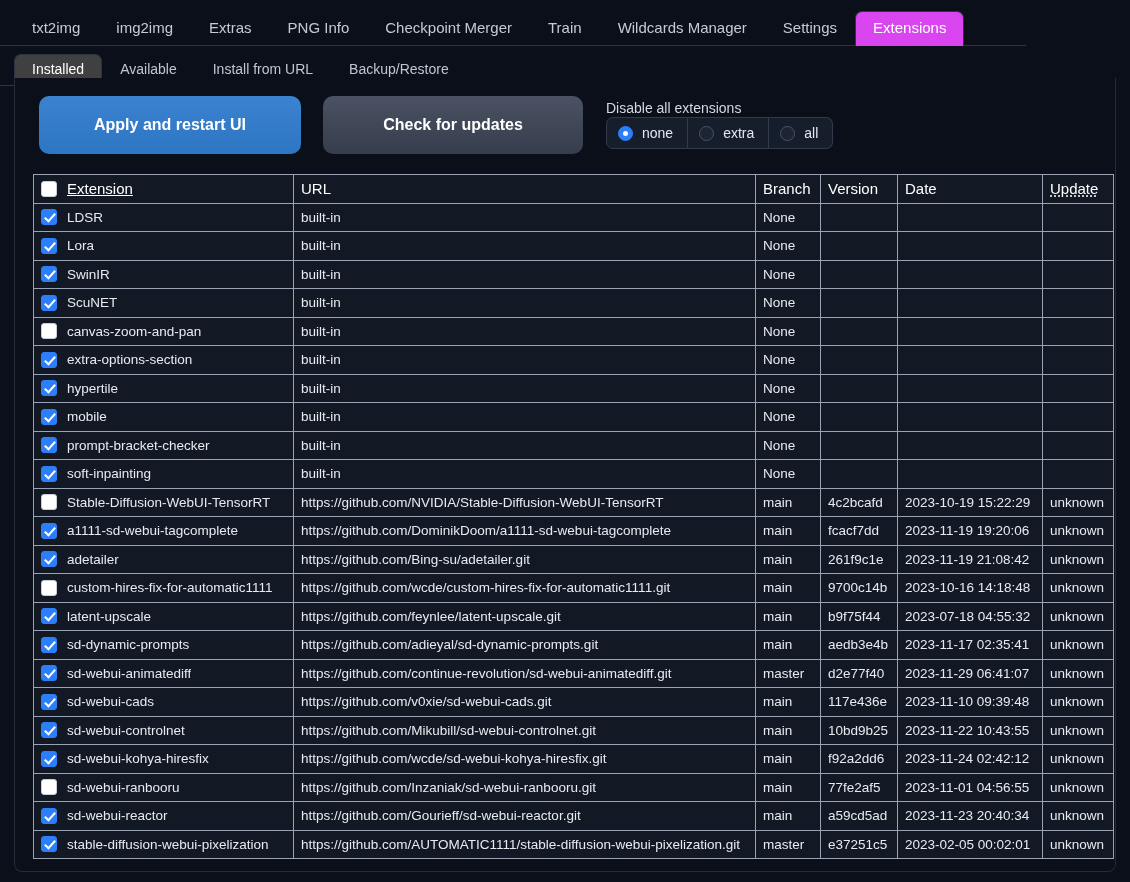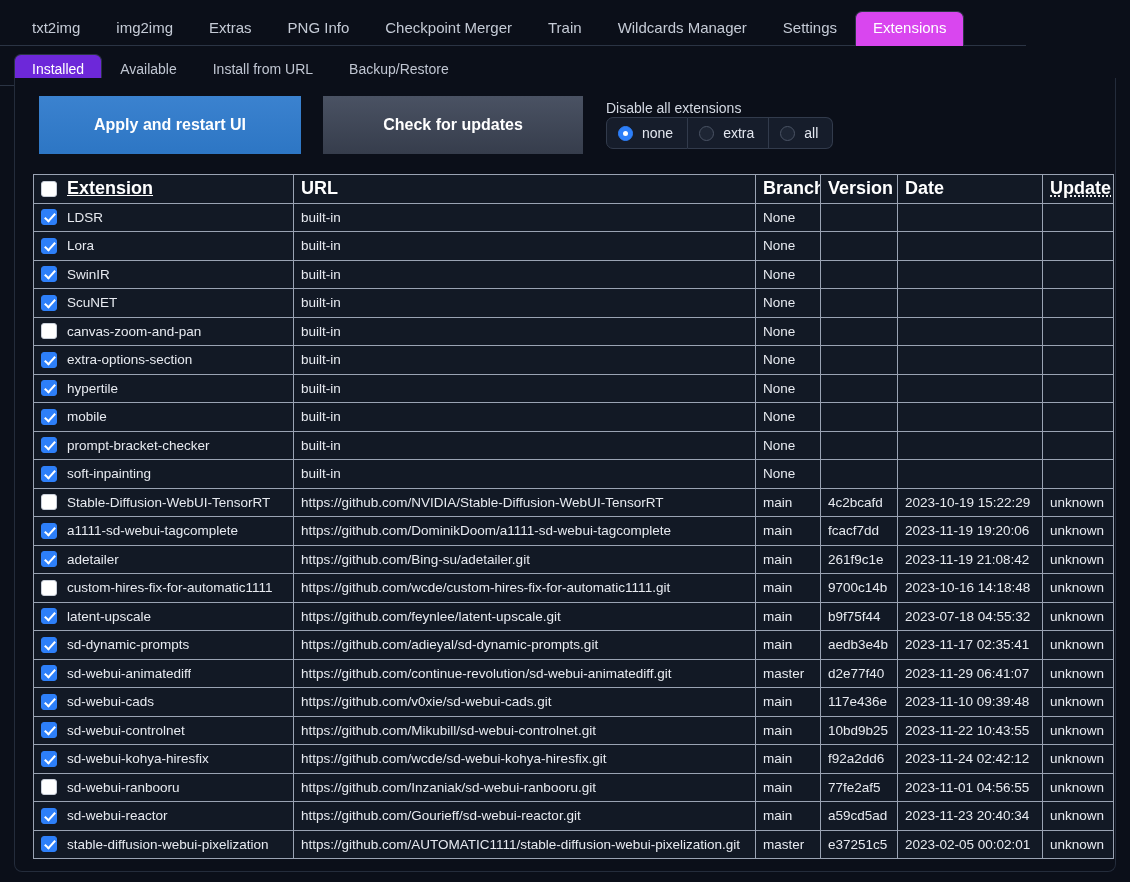--- a/index.html
+++ b/index.html
@@ -64,21 +64,21 @@
     cursor: pointer;
     white-space: nowrap;
     border: 1px solid transparent;
     border-bottom: none;
     border-radius: 7px 7px 0 0;
     position: relative;
     top: 1px;
   }
   .subnav-tab.active {
     color: #ffffff;
-    background: #6d28d9;
+    background: #404040;
     border-color: #2b3444;
   }
 
   
   .panel {
     position: absolute;
     left: 14px;
     top: 78px;
     width: 1102px;
     height: 794px;
@@ -89,21 +89,21 @@
     padding: 18px 11px 0 11px;
   }
 
   .toolbar {
     display: flex;
     align-items: flex-start;
     height: 74px;
   }
   .btn {
     border: none;
-    border-radius: 0;
+    border-radius: 10px;
     color: #ffffff;
     font-size: 16px;
     font-weight: bold;
     font-family: "Liberation Sans", sans-serif;
     cursor: pointer;
     height: 58px;
     display: flex;
     align-items: center;
     justify-content: center;
   }
@@ -181,23 +181,23 @@
     border: 1px solid #9aa3b3;
     padding: 0 7px;
     height: 28.5px;
     text-align: left;
     vertical-align: middle;
     overflow: hidden;
     white-space: nowrap;
     background: #121925;
   }
   table.ext th {
-    font-weight: bold;
+    font-weight: normal;
     color: #ffffff;
-    font-size: 18px;
+    font-size: 15px;
     background: #121925;
   }
   .th-underline { text-decoration: underline; }
   .th-dotted {
     text-decoration: underline;
     text-decoration-style: dotted;
   }
   .th-ext-wrap { display: flex; align-items: center; }
 
   .cb {

